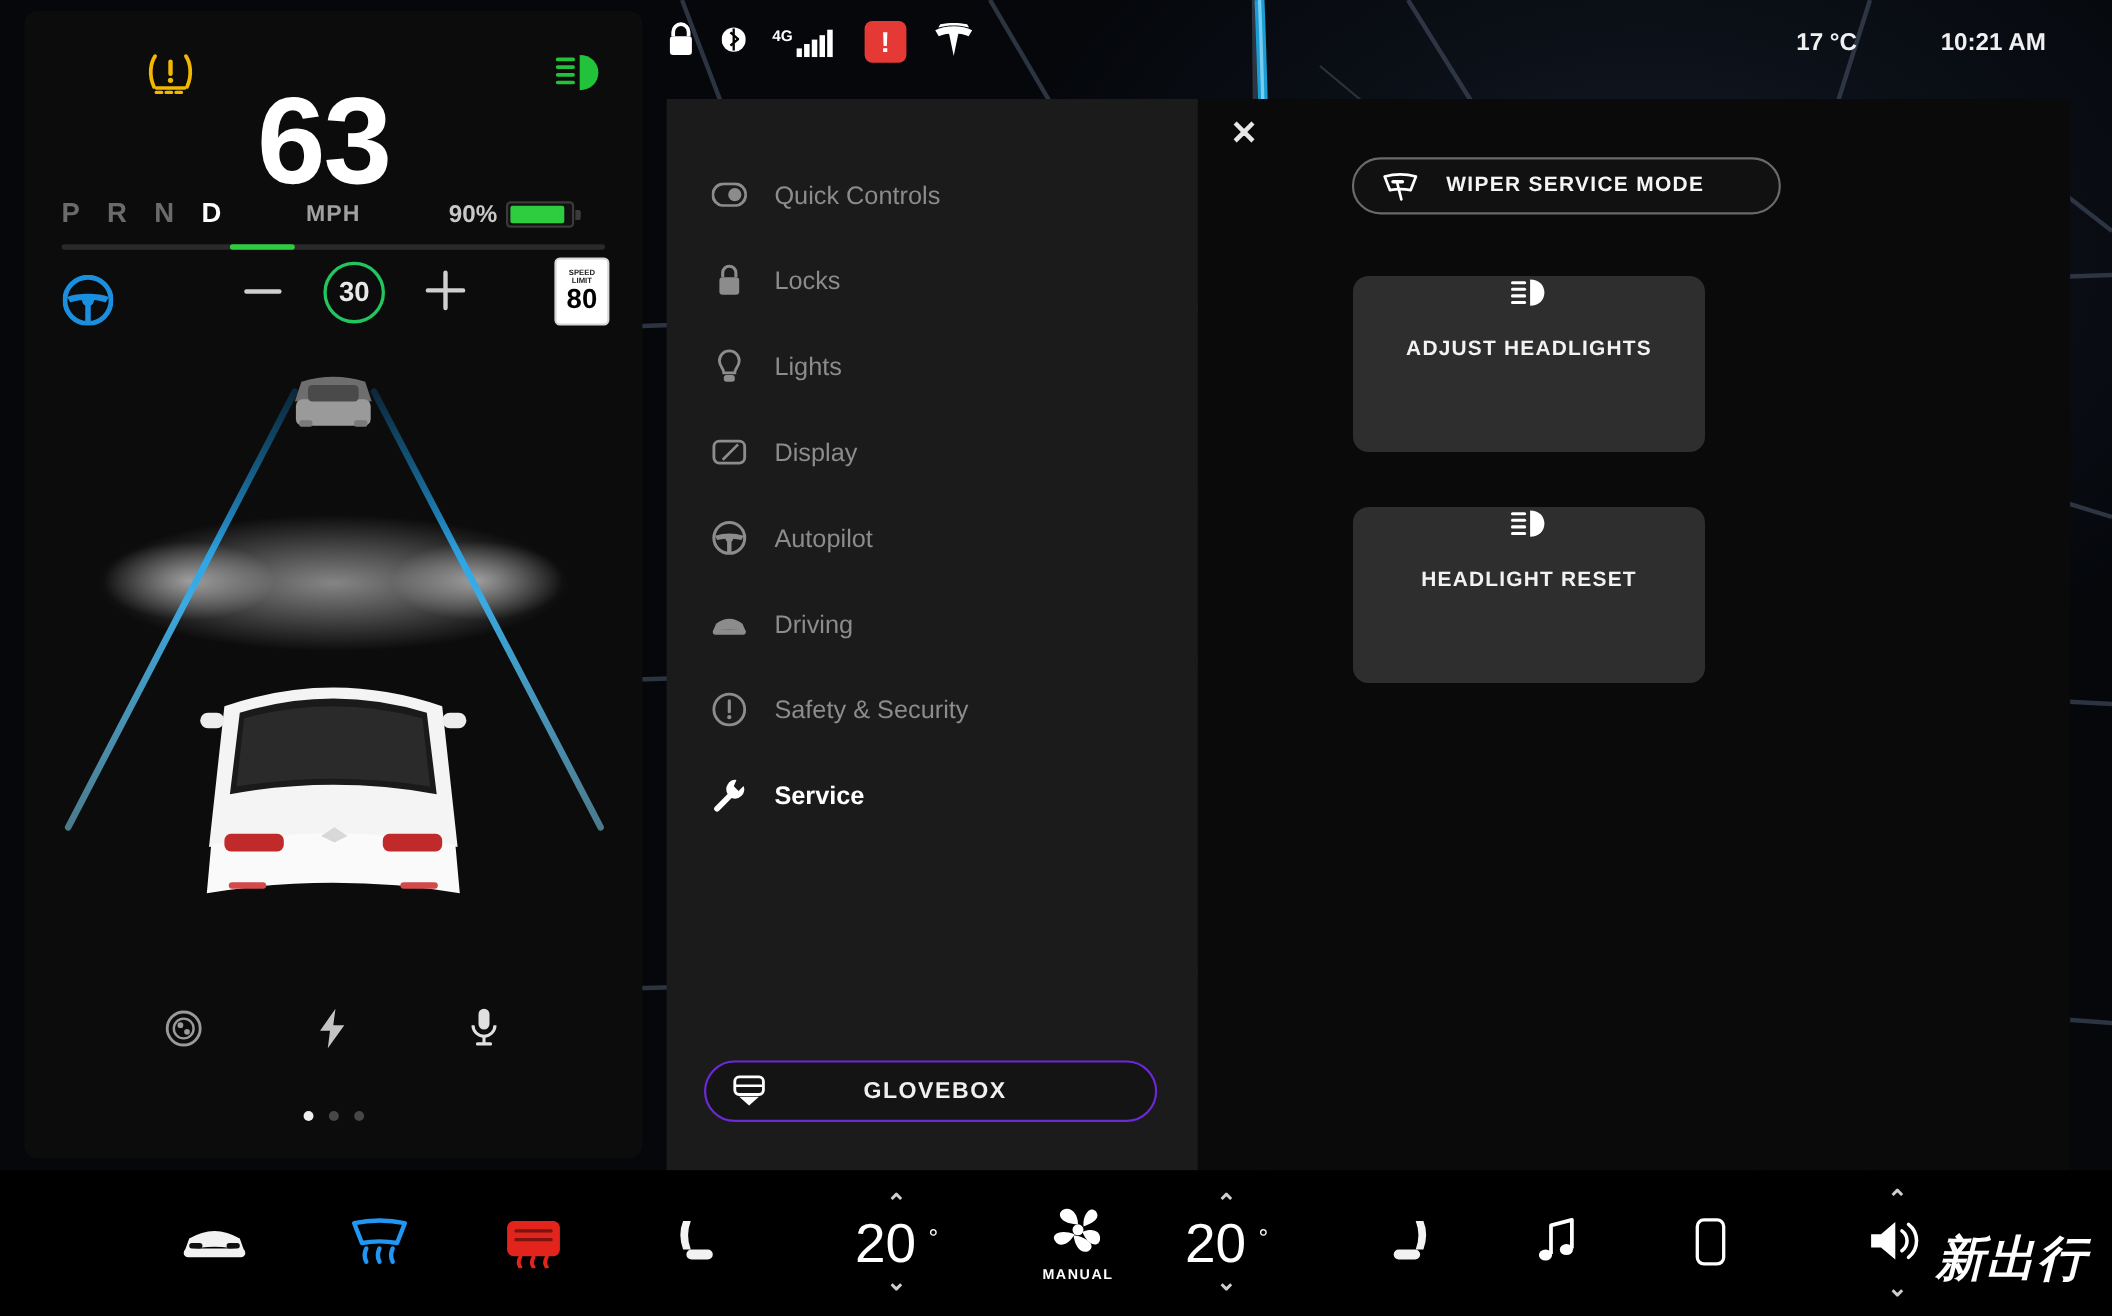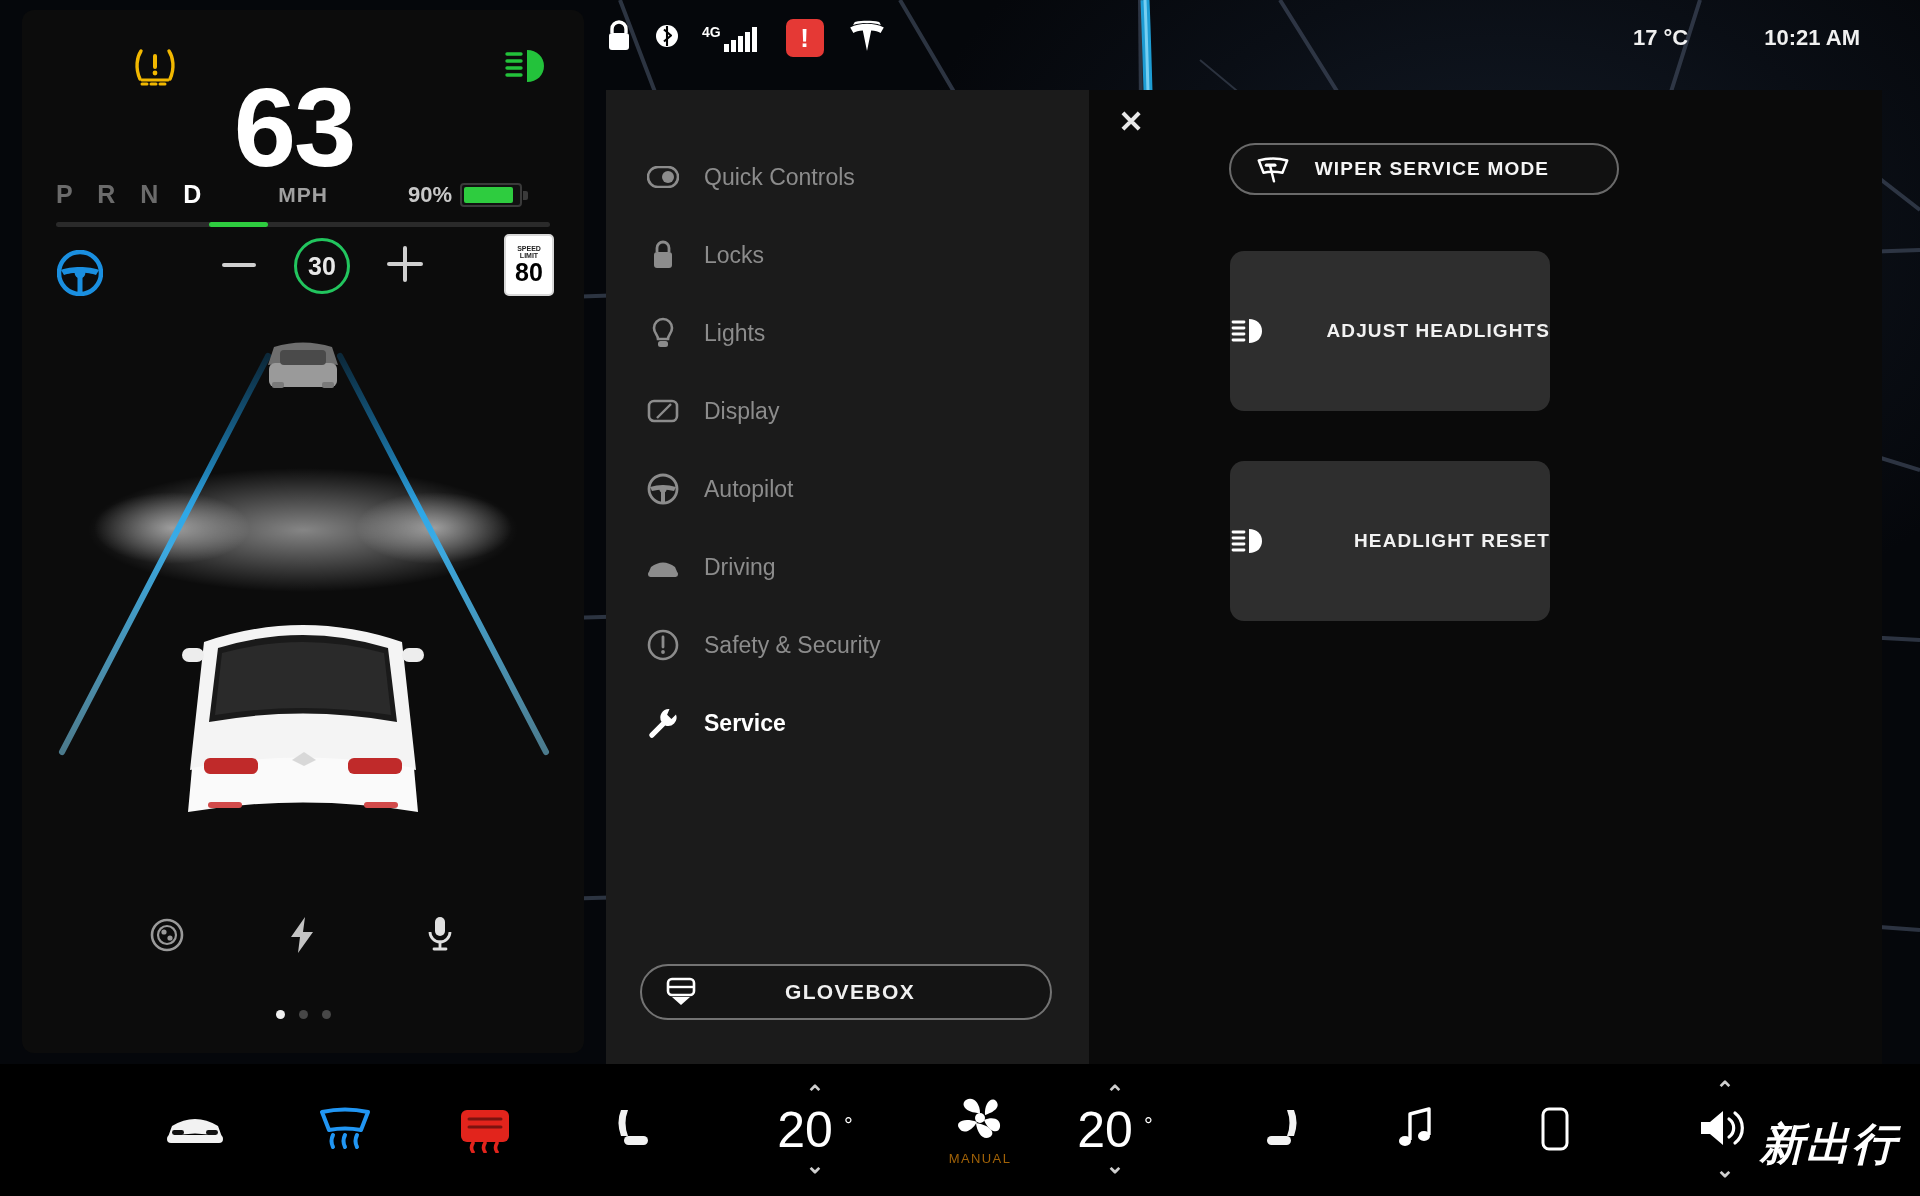--- a/index.html
+++ b/index.html
@@ -166,21 +166,21 @@
     display:flex; align-items:center;
     height:78px; padding-left:40px; gap:24px;
     cursor:pointer;
   }
   .nav-ico { width:34px; height:34px; display:flex; align-items:center; justify-content:center; flex:0 0 34px; }
   .nav-label { font-size:23px; color:#8c8c8c; font-weight:500; }
   .nav-item.active .nav-label { color:#fff; font-weight:bold; }
   .glovebox-btn {
     position:absolute; left:34px; bottom:44px;
     width:412px; height:56px;
-    border:2px solid #737373; border-radius:30px;
+    border:2px solid #6d28d9; border-radius:30px;
     background:#141414;
     display:flex; align-items:center;
     cursor:pointer;
     margin-top:21px;
   }
   .gb-ico { margin-left:22px; width:34px; height:34px; display:flex; align-items:center; justify-content:center; }
   .gb-label {
     flex:1; text-align:center; margin-right:48px;
     font-size:21px; font-weight:bold; letter-spacing:1.4px; color:#f0f0f0;
   }
@@ -203,40 +203,40 @@
     display:flex; align-items:center; cursor:pointer;
   }
   .wb-ico { margin-left:24px; width:36px; height:30px; display:flex; align-items:center; justify-content:center; }
   .wb-label { flex:1; text-align:center; margin-right:44px;
               font-size:19px; font-weight:bold; letter-spacing:1.2px; color:#f5f5f5; }
 
   .svc-card {
     position:absolute; left:141px;
     width:320px; height:160px;
     background:#2e2e2e; border-radius:14px;
-    display:flex; flex-direction:row; align-items:center; justify-content:space-between;
+    display:flex; flex-direction:column; align-items:center; justify-content:flex-start;
     gap:26px; cursor:pointer;
   }
   .svc-card.c1 { top:161px; }
   .svc-card.c2 { top:371px; }
   .svc-ico { height:30px; display:flex; align-items:center; justify-content:center; }
   .svc-label { font-size:19px; font-weight:bold; letter-spacing:1.1px; color:#f2f2f2; }
 
   
   .climate {
     position:absolute; left:0; bottom:0; width:100%; height:132px;
     background:#000;
     z-index:40;
   }
   .cl-item {
     position:absolute; top:0; height:132px;
     display:flex; flex-direction:column; align-items:center; justify-content:center;
     cursor:pointer;
   }
-  .cl-sub { font-size:13px; font-weight:normal; letter-spacing:1.4px; color:#a16207; margin-top:7px; }
+  .cl-sub { font-size:13px; font-weight:bold; letter-spacing:1.4px; color:#ffffff; margin-top:7px; }
   .temp-stack {
     display:flex; flex-direction:column; align-items:center; justify-content:center;
     height:132px;
   }
   .chev { font-size:22px; color:#cfcfcf; line-height:0.9; font-weight:bold; }
   .temp-val {
     font-size:50px; font-weight:300; color:#fff; line-height:1.05;
     position:relative; padding-right:20px;
   }
   .temp-val sup {

